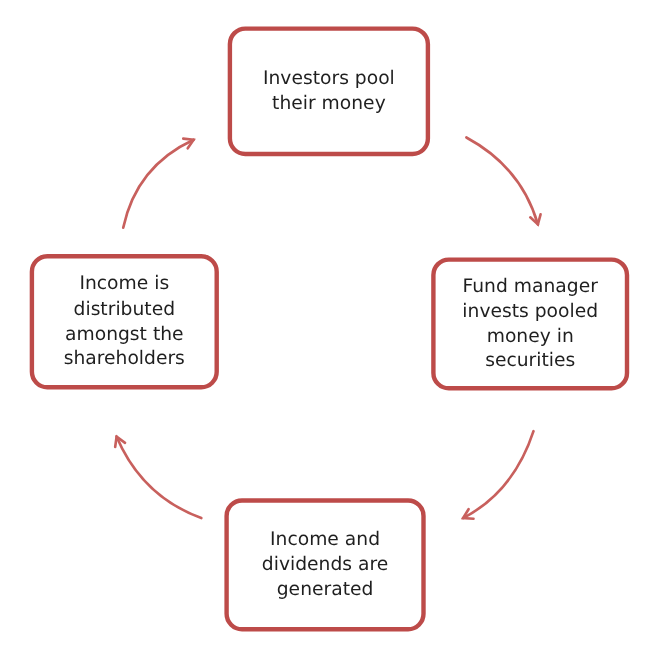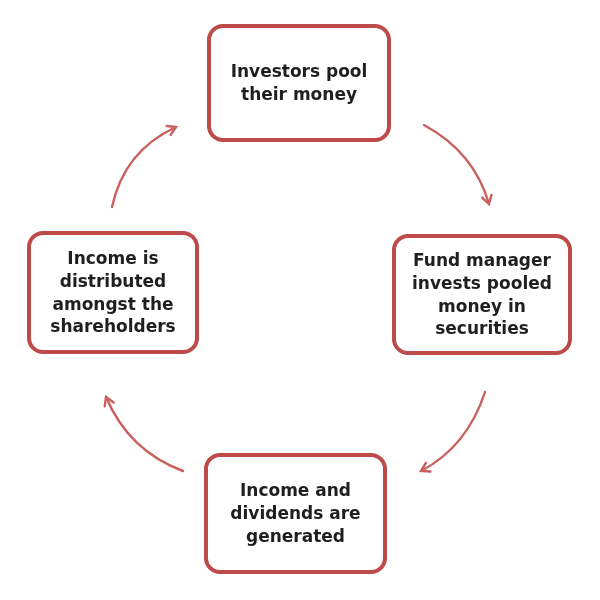--- a/index.html
+++ b/index.html
@@ -45,21 +45,21 @@
     background: var(--box-fill);
     border: 4px solid var(--box-border);
     border-radius: 16px;
     display: flex;
     align-items: center;
     justify-content: flex-start;
     text-align: center;
     padding: 0 10px;
     color: var(--text);
     font-size: 17px;
-    font-weight: bold;
+    font-weight: normal;
     line-height: 1.35;
   }
   .node-top    { left: 207px; top:  24px; width: 184px; height: 118px; }
   .node-right  { left: 392px; top: 234px; width: 180px; height: 121px; }
   .node-bottom { left: 204px; top: 453px; width: 183px; height: 121px; }
   .node-left   { left:  27px; top: 231px; width: 172px; height: 123px; }
 </style>
 </head>
 <body>
 

